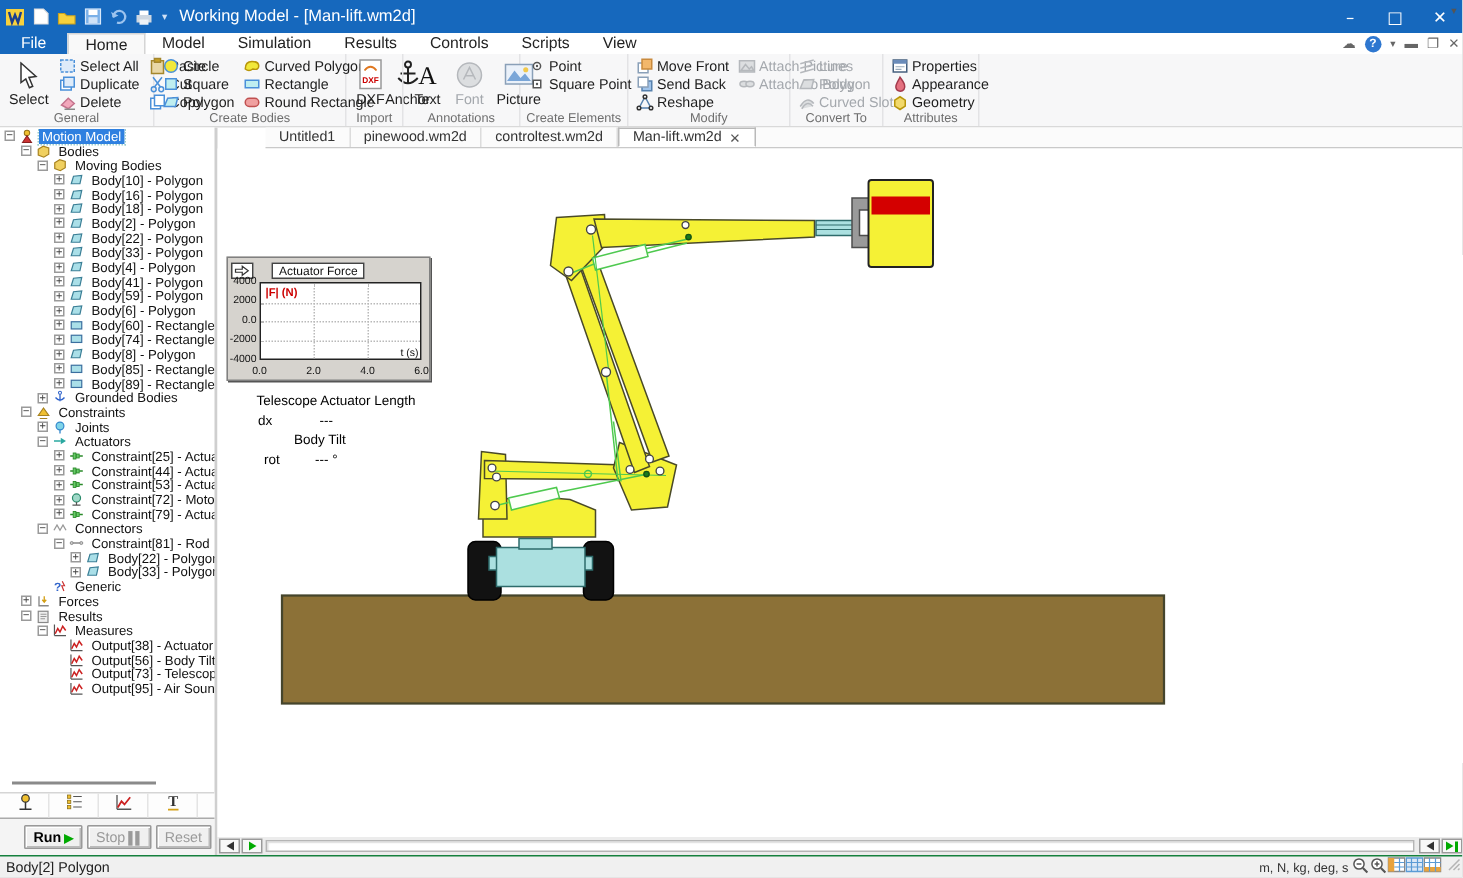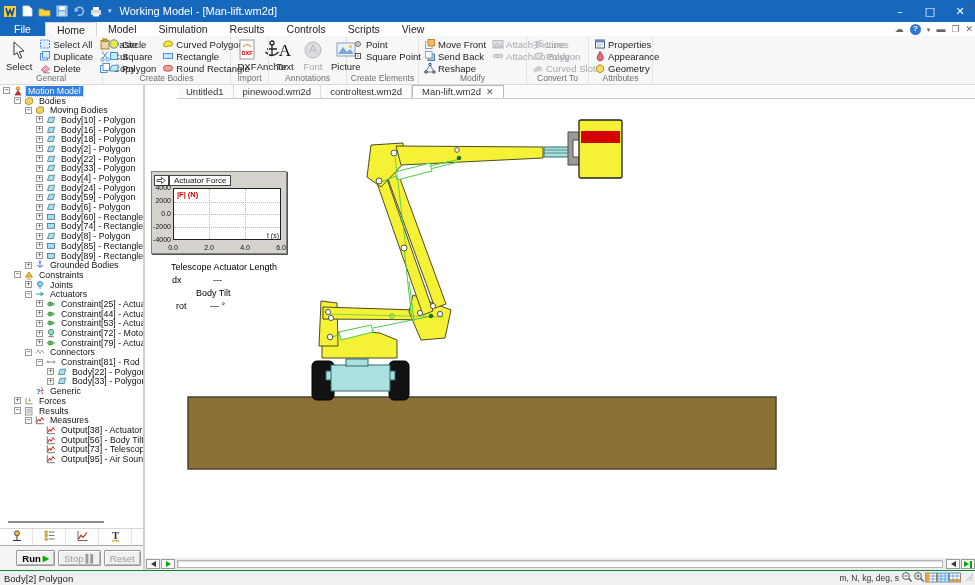--- a/index.html
+++ b/index.html
@@ -78,21 +78,21 @@
   .runrow button.off{color:#9a9a9a;}
   .play{color:#0a0;font-size:8px;} .pause{color:#9a9a9a;font-size:8px;letter-spacing:-1px;}
 
   
   .canvas{position:absolute;left:145px;top:99px;right:0;height:459px;background:#fff;overflow:hidden;}
   .canvas svg.machine{position:absolute;left:0;top:0;}
 
   
   .meter{position:absolute;left:6px;top:72px;width:136px;height:83px;background:#d6d3ce;
          border:1px solid #808080;box-shadow:1px 1px 0 #555;}
-  .mtitle{position:absolute;left:2px;top:2px;height:12px;display:flex;align-items:center;gap:0;}
+  .mtitle{position:absolute;left:2px;top:2px;height:12px;display:flex;align-items:center;gap:12px;}
   .mexport{width:15px;height:11px;background:#fff;border:1px solid #444;display:flex;align-items:center;justify-content:center;}
   .mname{background:#fff;border:1px solid #444;font-size:8px;padding:0 4px;height:11px;line-height:10px;color:#111;}
   .mplot{position:absolute;left:21px;top:16px;right:5px;bottom:13px;background:#fff;border:1px solid #222;}
   .gridh{position:absolute;left:0;right:0;height:0;border-top:1px dotted #b9b9b9;}
   .gridv{position:absolute;top:0;bottom:0;width:0;border-left:1px dotted #b9b9b9;}
   .mseries{position:absolute;left:3px;top:1px;font-size:7.5px;color:var(--meter-red);font-weight:bold;}
   .mtx{position:absolute;bottom:2px;font-size:7px;color:#111;width:20px;text-align:center;}
   .mty{position:absolute;left:0;width:19px;text-align:right;font-size:7px;color:#111;}
   .mxlab{position:absolute;right:7px;bottom:14px;font-size:7px;color:#111;}
 
@@ -604,21 +604,21 @@
           </span>
           <span class="tlabel">Body[4] - Polygon</span>
         </div>
         <div class="trow " style="padding-left:36px">
           <span class="exp">+</span>
           <span class="tic">
             <svg width="10" height="10">
               <path d="M1.5 7.5 L3 2.5 L8.5 2 L7.3 7.5 Z" fill="#aadfe8" stroke="#3b7f96" stroke-width="0.8"></path>
             </svg>
           </span>
-          <span class="tlabel">Body[24] - Polygon</span>
+          <span class="tlabel">Body[41] - Polygon</span>
         </div>
         <div class="trow " style="padding-left:36px">
           <span class="exp">+</span>
           <span class="tic">
             <svg width="10" height="10">
               <path d="M1.5 7.5 L3 2.5 L8.5 2 L7.3 7.5 Z" fill="#aadfe8" stroke="#3b7f96" stroke-width="0.8"></path>
             </svg>
           </span>
           <span class="tlabel">Body[59] - Polygon</span>
         </div>

